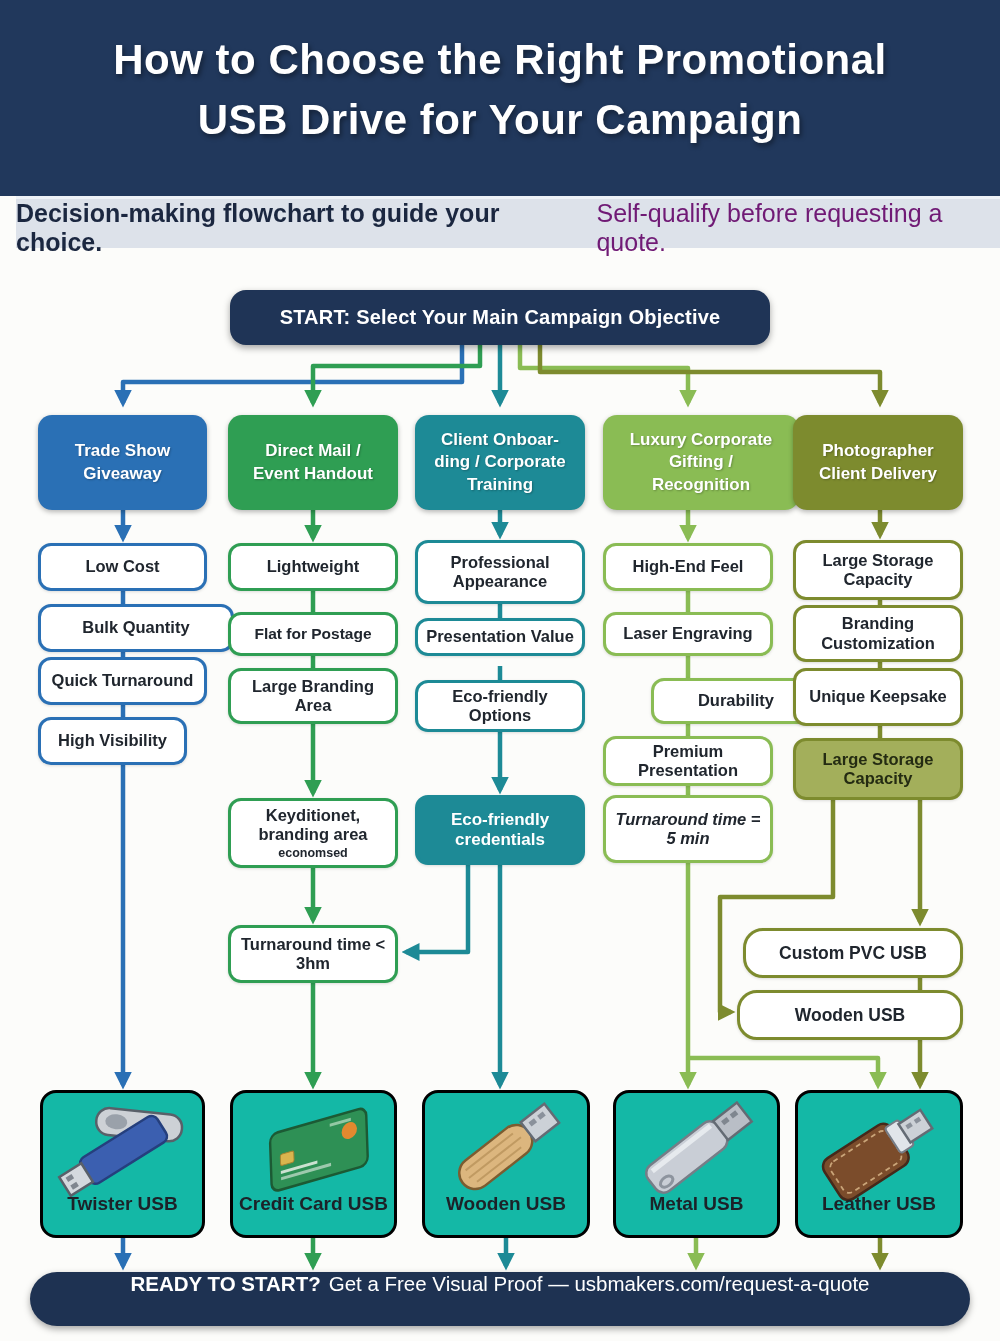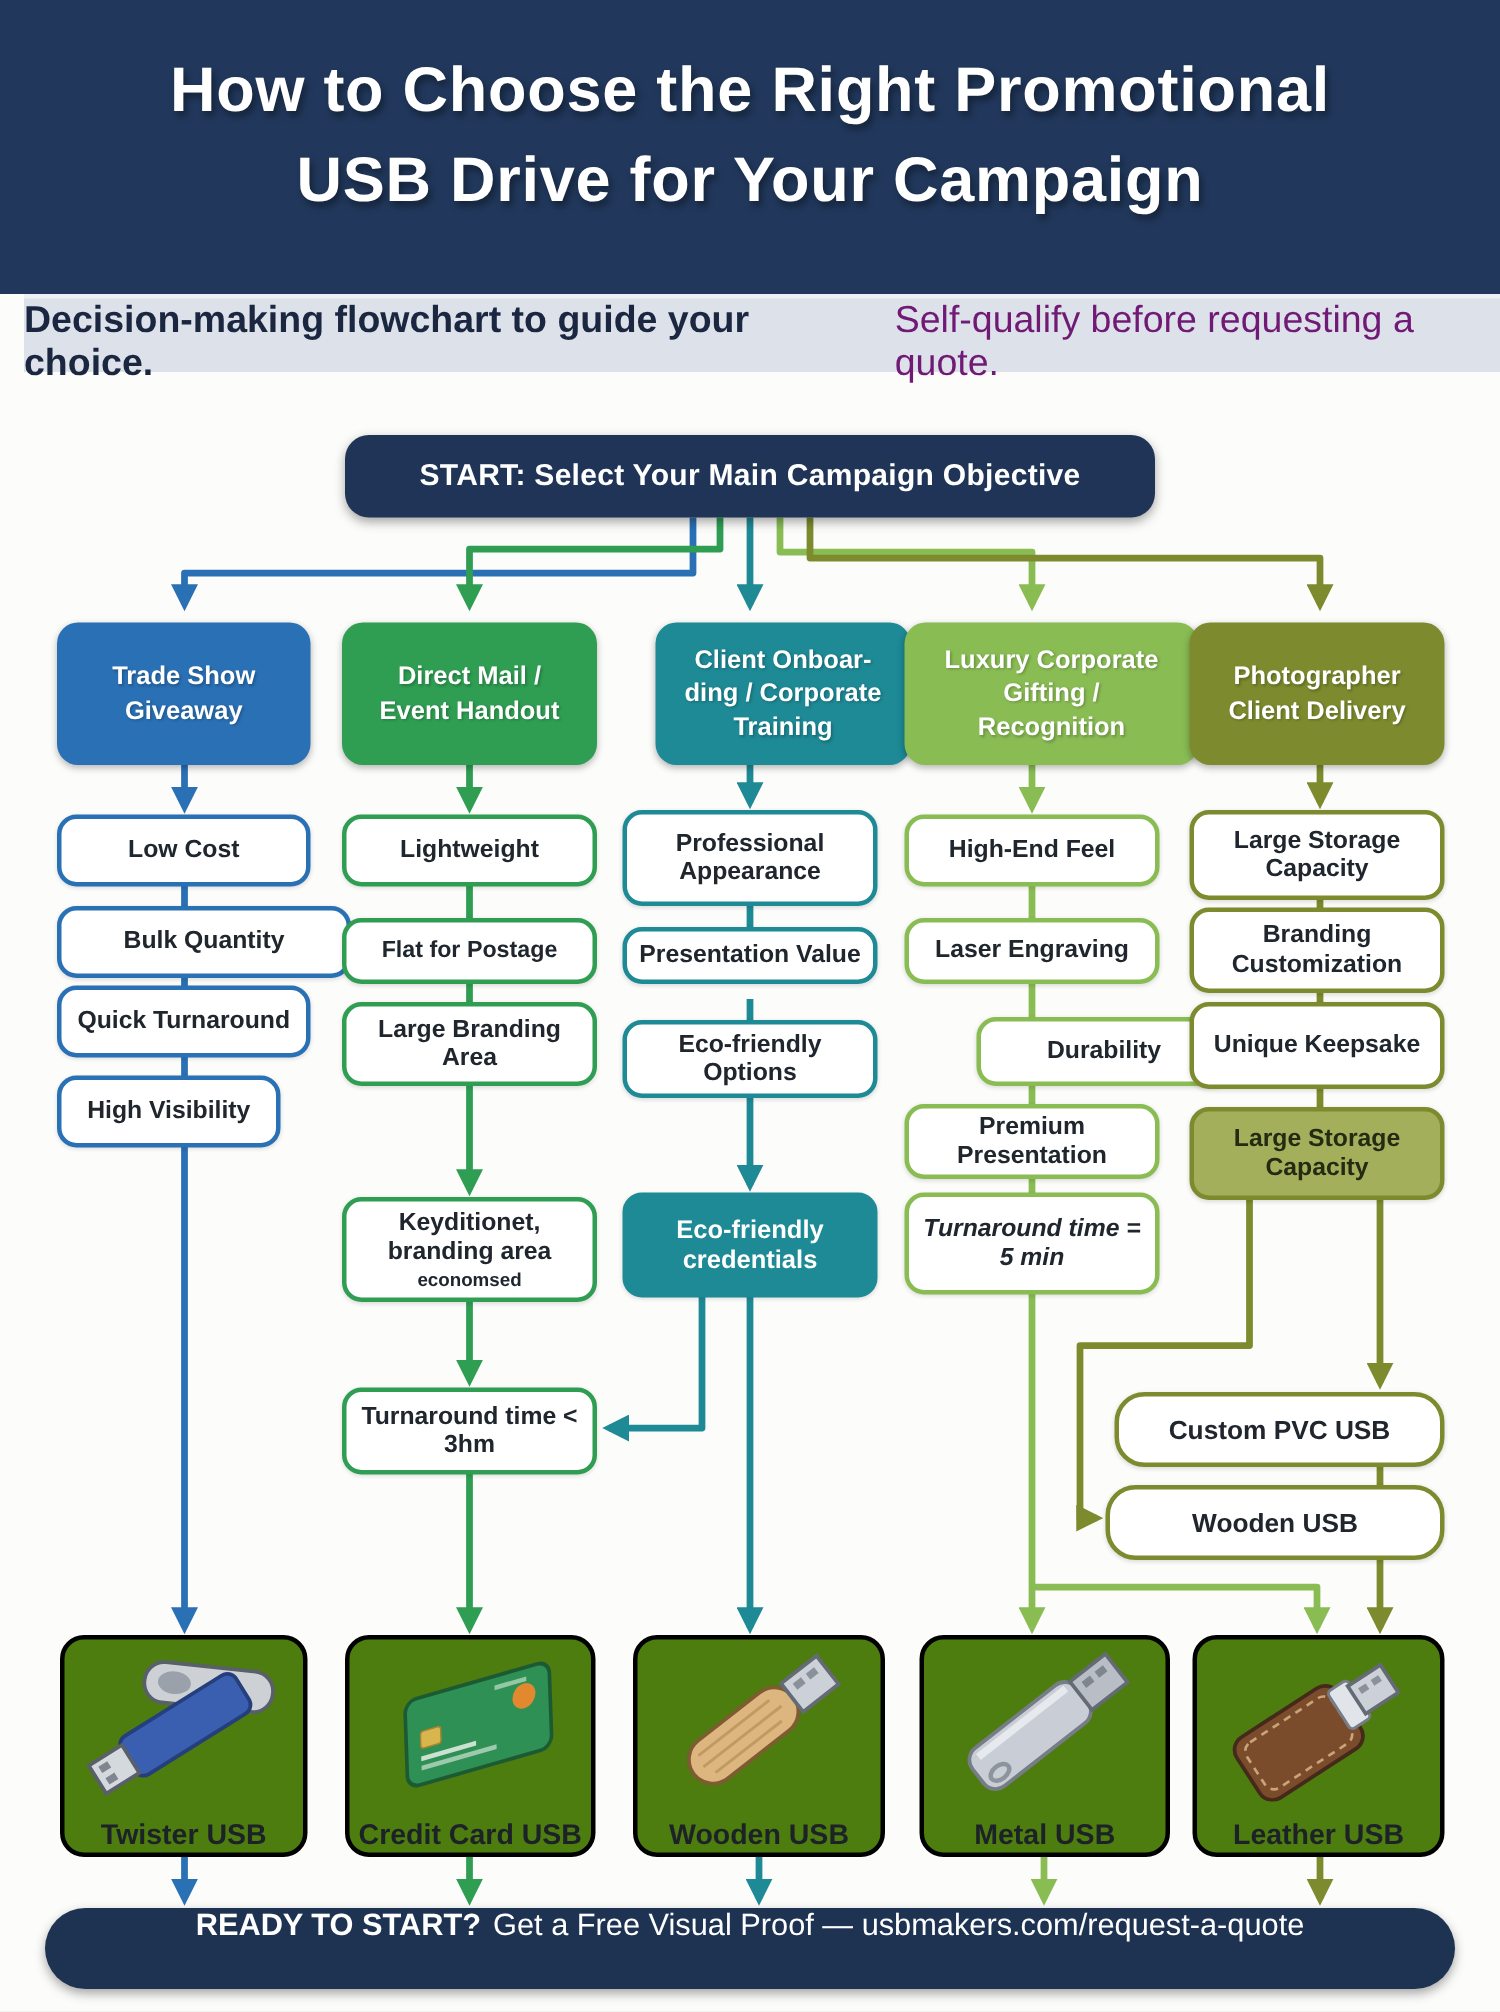--- a/index.html
+++ b/index.html
@@ -26,23 +26,23 @@
   .bg-lt{background:#8abc54}.bg-olive{background:#7d8b2e}
   .crit{background:#fff;border:3px solid;border-radius:13px;font-weight:bold;font-size:16.5px;
         color:#20262e;line-height:1.18;padding:2px 8px;box-shadow:0 1px 3px rgba(0,0,0,.13);}
   .b-blue{border-color:#2a70b5}.b-green{border-color:#2f9e53}.b-teal{border-color:#1d8a96}
   .b-lt{border-color:#8abc54}.b-olive{border-color:#7d8b2e}
   .filled-teal{background:#1d8a96;border-color:#1d8a96;color:#ffffff;font-size:17px;}
   .filled-olive{background:#a3af5b;border-color:#7d8b2e;color:#242b12;}
   .sub-line{font-size:12.5px;font-weight:bold;margin-top:1px;}
   .out{border-radius:20px;font-size:17.5px;}
   
-  .card{position:absolute;background:#4d7c0f;border:3.5px solid;border-radius:16px;z-index:2;
+  .card{position:absolute;background:#14b8a6;border:3.5px solid;border-radius:16px;z-index:2;
         box-sizing:border-box;display:flex;flex-direction:column;align-items:center;
-        justify-content:flex-end;padding-bottom:0;}
+        justify-content:flex-end;padding-bottom:20px;}
   .card svg{position:absolute;top:8px;left:50%;transform:translateX(-50%);}
   .plabel{font-weight:bold;font-size:19px;color:#1c2228;z-index:3;}
   
   .footer{position:absolute;left:30px;top:1272px;width:940px;height:54px;background:#1e3252;
           border-radius:27px;color:#fff;display:flex;justify-content:center;
           font-size:20.5px;z-index:2;box-shadow:0 3px 7px rgba(0,0,0,.35);}
   .footer .bold{font-weight:bold;margin-right:8px;}
   .footer .reg{font-weight:normal;}
   
   .wires{position:absolute;left:0;top:0;z-index:1;pointer-events:none;}
@@ -143,21 +143,21 @@
       <span>Trade Show</span><br>
       <span>Giveaway</span>
     </div>
   </div>
   <div class="node col-header bg-green" style="left:228px;top:415px;width:170px;height:95px;">
     <div>
       <span>Direct Mail /</span><br>
       <span>Event Handout</span>
     </div>
   </div>
-  <div class="node col-header bg-teal" style="left:415px;top:415px;width:170px;height:95px;margin-left:22px;">
+  <div class="node col-header bg-teal" style="left:415px;top:415px;width:170px;height:95px;">
     <div>
       <span>Client Onboar-</span><br>
       <span>ding / Corporate</span><br>
       <span>Training</span>
     </div>
   </div>
   <div class="node col-header bg-lt" style="left:603px;top:415px;width:196px;height:95px;">
     <div>
       <span>Luxury Corporate</span><br>
       <span>Gifting /</span><br>

